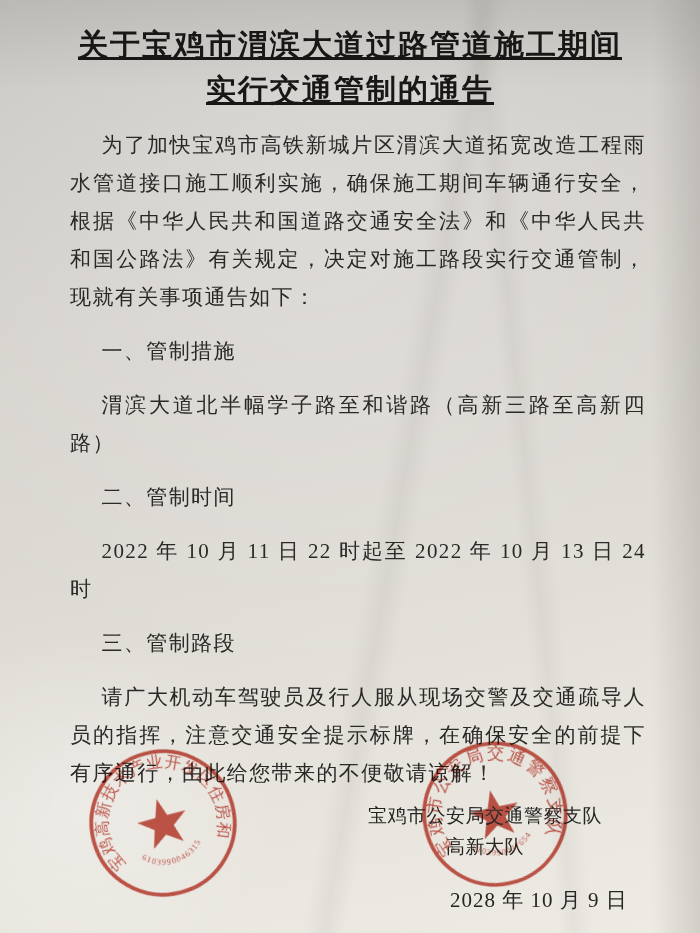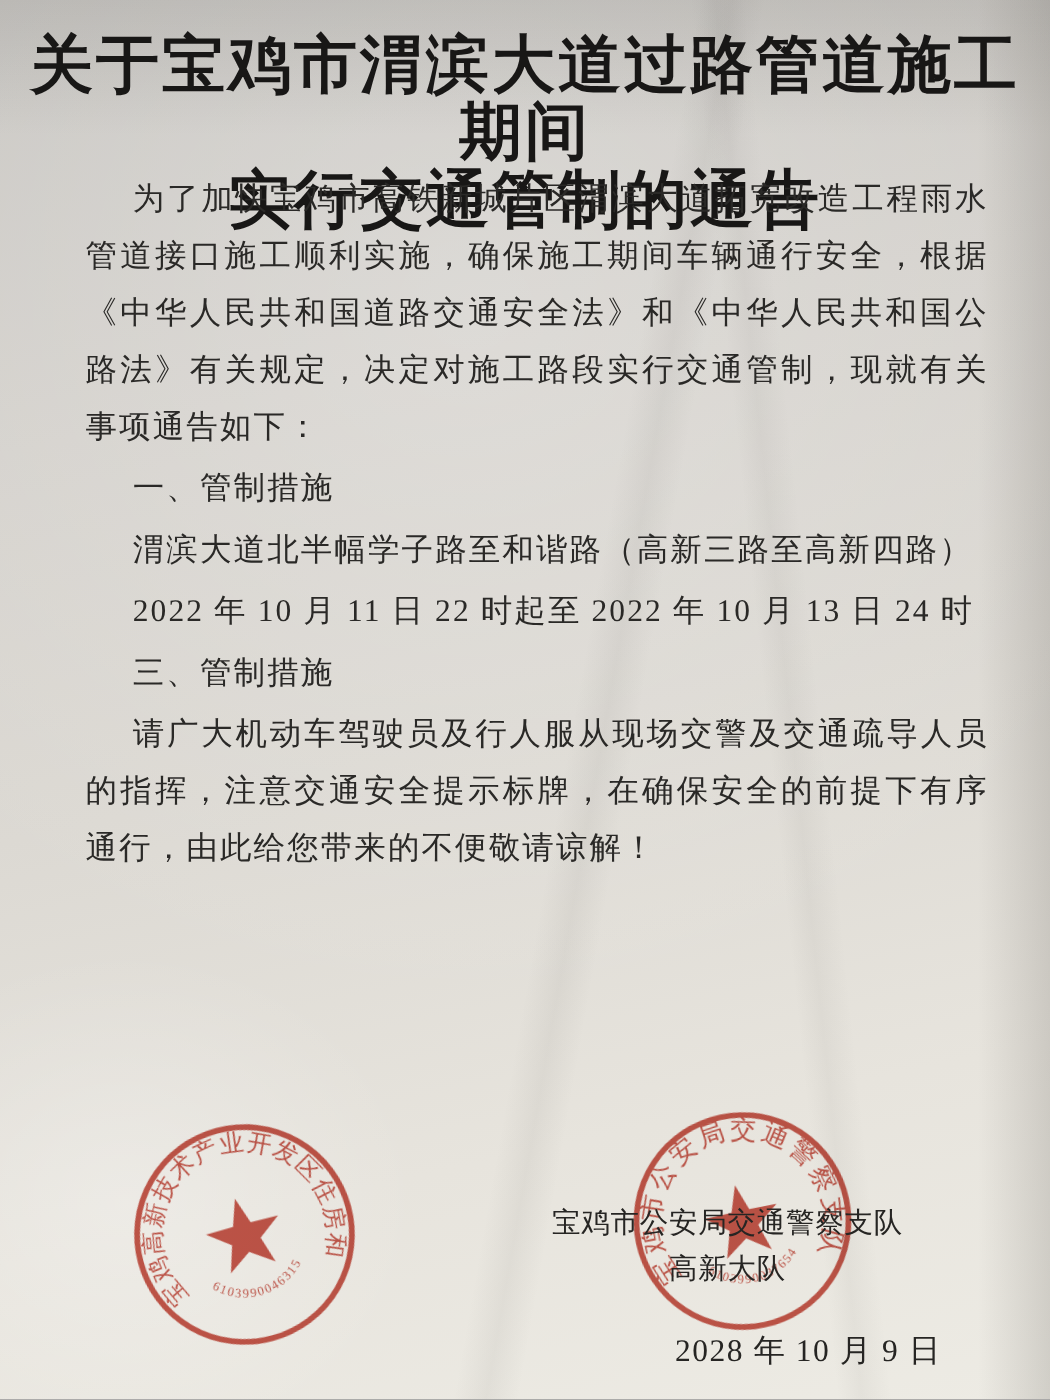--- a/index.html
+++ b/index.html
@@ -13,28 +13,28 @@
   
   .shade{position:absolute;inset:0;pointer-events:none;}
   .shade.right-band{background:linear-gradient(to left, rgba(110,106,100,.22), rgba(110,106,100,0) 48px);}
   .shade.top-dark{background:linear-gradient(to bottom, rgba(105,102,98,.16), rgba(105,102,98,0) 90px);}
   .shade.crease1{background:linear-gradient(100deg, transparent 54%, rgba(90,87,82,.07) 56.5%, transparent 59%);}
   .shade.crease2{background:linear-gradient(84deg, transparent 70%, rgba(90,87,82,.06) 72%, transparent 74.5%);}
   .shade.bl-light{background:radial-gradient(40% 26% at 12% 86%, rgba(255,255,255,.28), transparent 70%);}
 
   .title{
     position:absolute;left:0;right:0;top:22px;text-align:center;
-    font-weight:700;color:#181716;font-size:42px;line-height:45px;letter-spacing:2px;
+    font-weight:700;color:#181716;font-size:30px;line-height:45px;letter-spacing:2px;text-decoration:underline;
   }
   .body-text{
     position:absolute;left:54px;right:38px;top:110px;
     color:#2a2927;font-size:21px;line-height:38px;letter-spacing:1.4px;
     text-align:justify;
   }
-  .body-text p{margin:3px;text-indent:1.5em;}
+  .body-text p{margin:16px;text-indent:1.5em;}
 
   .sig-area{position:absolute;inset:0;}
   .seal{position:absolute;opacity:.82;mix-blend-mode:multiply;filter:blur(.4px);}
   .seal.left{left:86px;top:746px;width:154px;height:154px;transform:rotate(-15deg);}
   .seal.right{left:419px;top:738px;width:152px;height:152px;transform:rotate(-12deg);}
   .seal svg{width:100%;height:100%;}
   .sig{position:absolute;color:#262523;font-size:19px;line-height:31px;letter-spacing:.5px;text-align:center;}
   .sig.left{left:45px;width:240px;top:796px;}
   .sig.right{left:358px;width:254px;top:800px;}
   .date{position:absolute;left:450px;top:886px;color:#262523;font-size:21px;letter-spacing:1px;}
@@ -52,22 +52,23 @@
 
   <div class="title">
     <div>关于宝鸡市渭滨大道过路管道施工期间</div>
     <div>实行交通管制的通告</div>
   </div>
 
   <div class="body-text">
     <p>为了加快宝鸡市高铁新城片区渭滨大道拓宽改造工程雨水管道接口施工顺利实施，确保施工期间车辆通行安全，根据《中华人民共和国道路交通安全法》和《中华人民共和国公路法》有关规定，决定对施工路段实行交通管制，现就有关事项通告如下：</p>
     <p>一、管制措施</p>
     <p>渭滨大道北半幅学子路至和谐路（高新三路至高新四路）</p>
+    <p>二、管制时间</p>
     <p>2022 年 10 月 11 日 22 时起至 2022 年 10 月 13 日 24 时</p>
-    <p>三、管制措施</p>
+    <p>三、管制路段</p>
     <p>请广大机动车驾驶员及行人服从现场交警及交通疏导人员的指挥，注意交通安全提示标牌，在确保安全的前提下有序通行，由此给您带来的不便敬请谅解！</p>
   </div>
 
   <div class="sig-area">
 
     <div class="seal left">
       <svg viewBox="0 0 200 200">
         <defs>
           <path id="arcL" d="M 41.5 141.3 A 72 72 0 1 1 158.5 141.3" fill="none"></path>
           <path id="digL" d="M 58 135 A 55 55 0 0 0 142 135" fill="none"></path>

